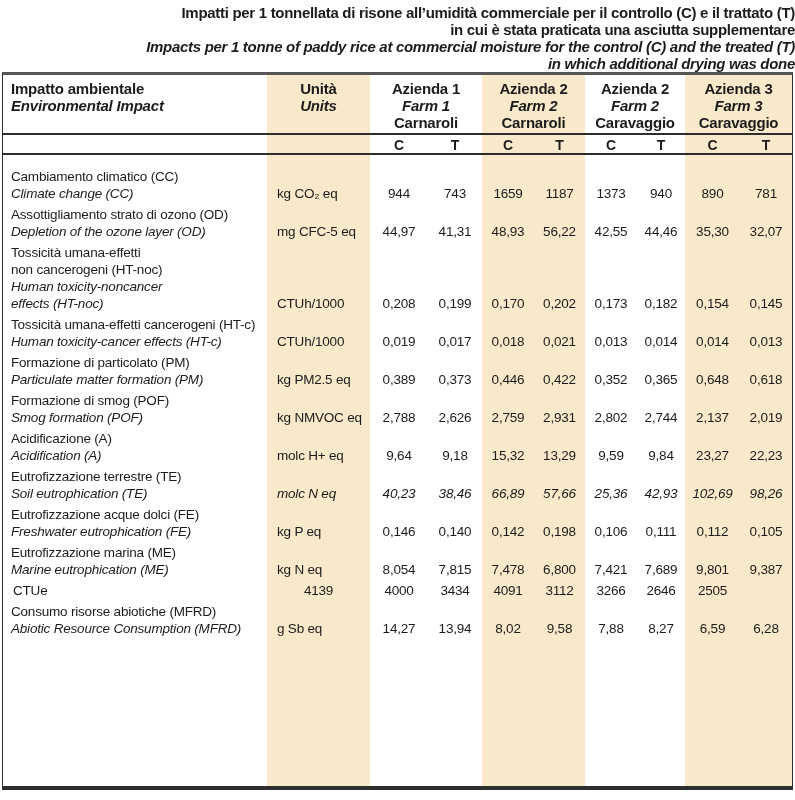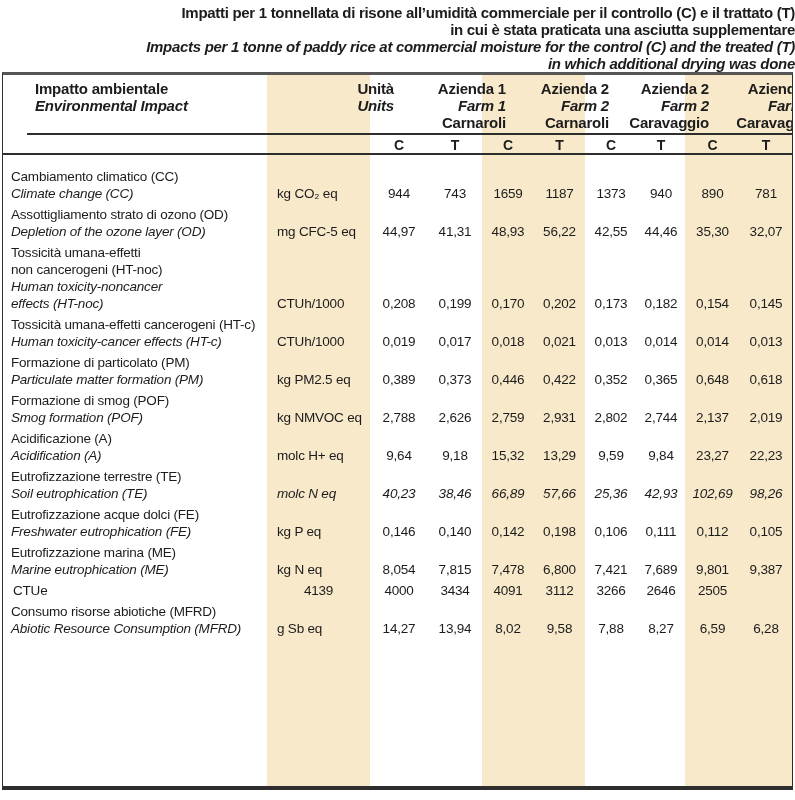--- a/index.html
+++ b/index.html
@@ -21,26 +21,26 @@
     background:#fff;
   }
   .stripe{position:absolute; top:0; bottom:0; background:var(--stripe); z-index:0;}
   .stripe-unit{left:264px; width:103px;}
   .stripe-g2{left:479px; width:103px;}
   .stripe-g4{left:682px; width:107px;}
   .content{position:relative; z-index:1;}
 
   
   .grid{display:grid; grid-template-columns:264px 103px 58px 54px 52px 51px 52px 48px 55px 52px;}
-  .grid-groups{display:grid; grid-template-columns:264px 103px 112px 103px 100px 107px;margin-left:24px;}
+  .grid-groups{display:grid; grid-template-columns:264px 103px 112px 103px 100px 107px;}
 
   
   .thead{height:60px; border-bottom:2px solid var(--b); font-size:15px; line-height:17px; font-weight:bold; padding-top:5px;}
   .h-label{padding-left:8px; text-align:left;}
-  .h-center{text-align:right;}
+  .h-center{text-align:center;}
   .h-en{font-style:italic;}
   .ctrow{height:20px; border-bottom:2px solid var(--b); font-weight:bold; font-size:14px; line-height:20px; text-align:center;}
 
   
   .tbody{padding-top:13px;}
   .trow{align-items:end; font-size:13.5px; line-height:17px;}
   .trow + .trow{margin-top:4px;}
   .label-cell{padding-left:8px;}
   .lbl-en{font-style:italic;}
   .unit-cell{padding-left:10px;}

